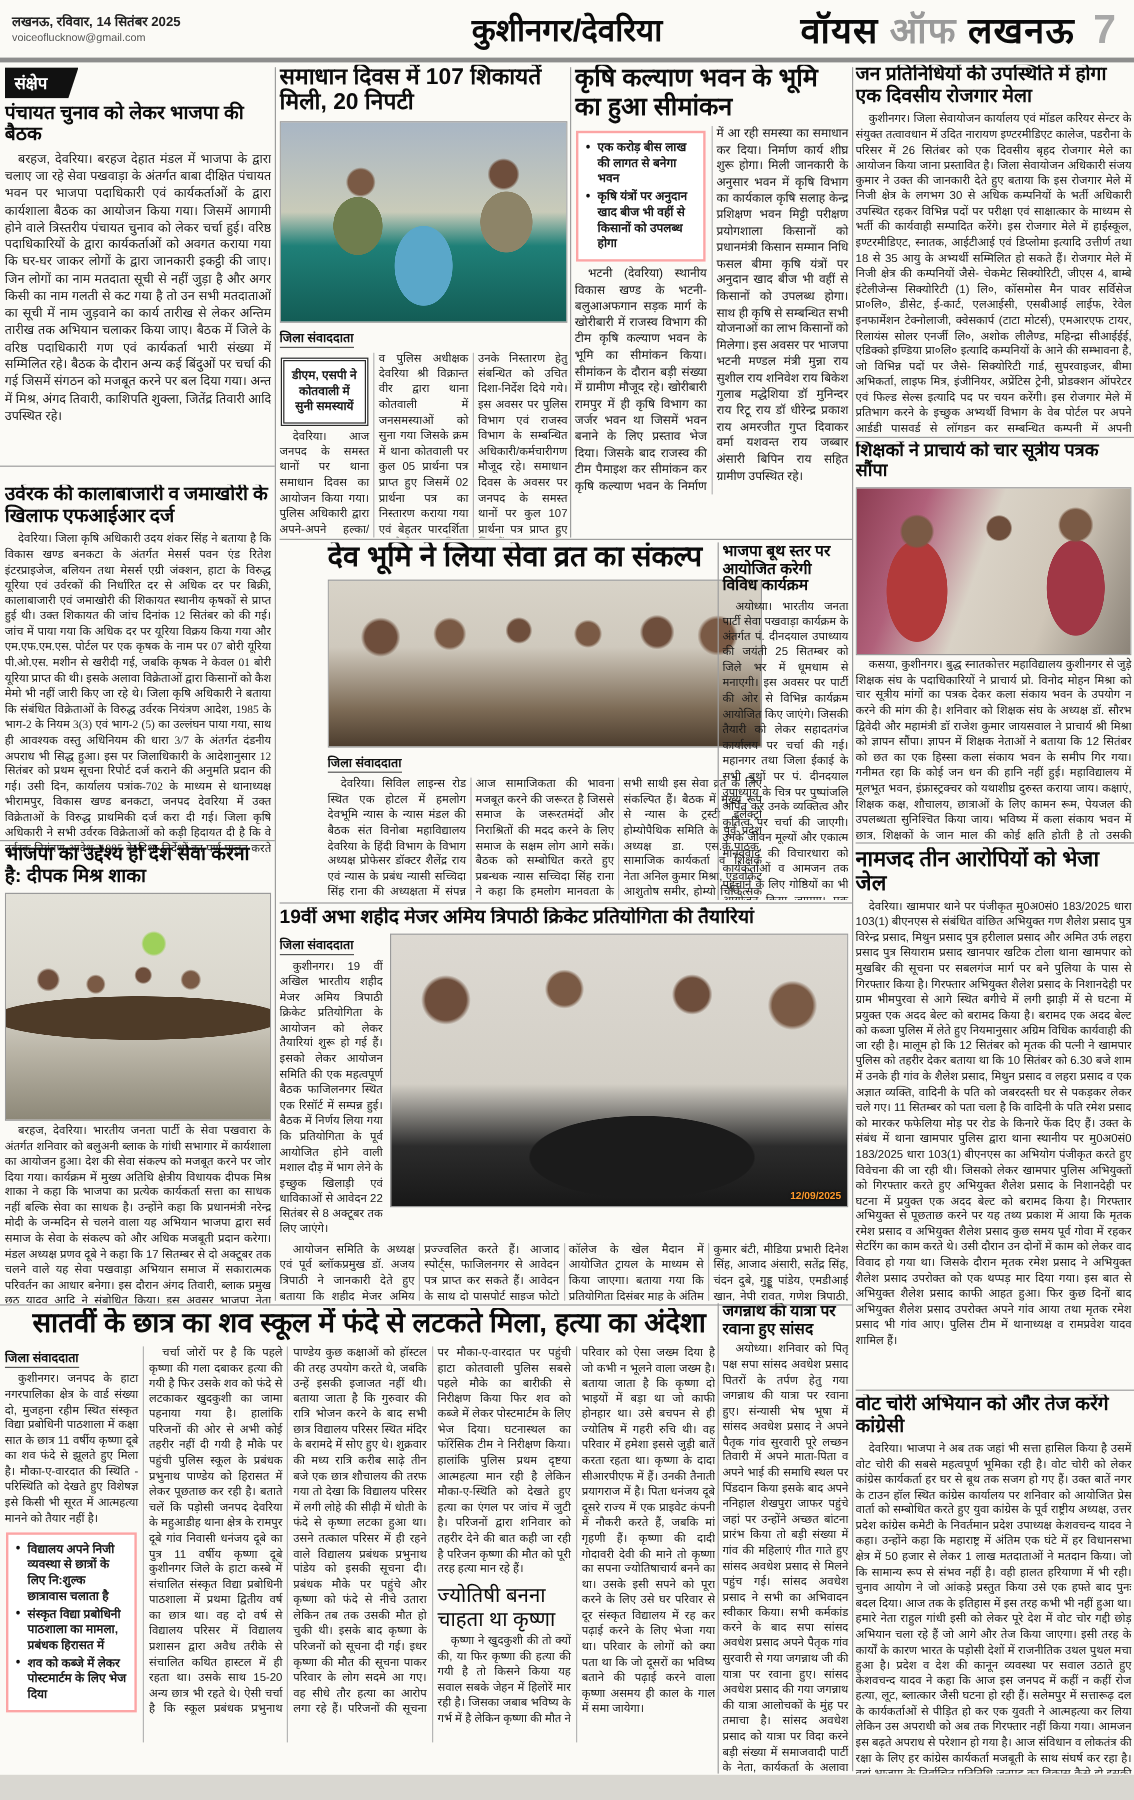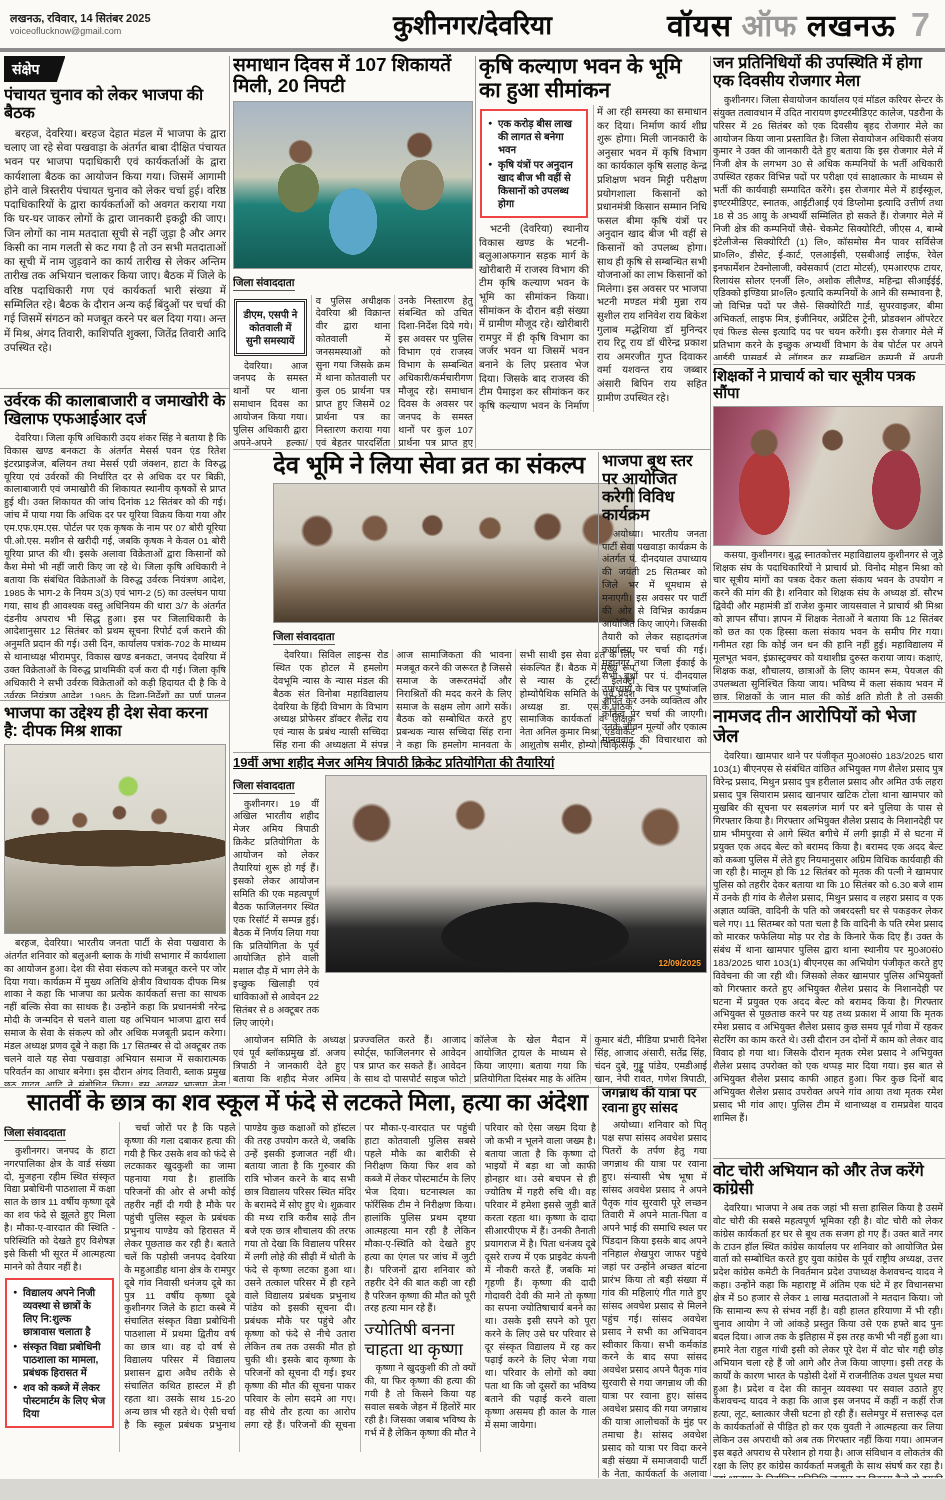--- a/index.html
+++ b/index.html
@@ -18,21 +18,21 @@
   .art{position:absolute;overflow:hidden;}
   .art h2,.art h3{margin:0 0 4px 0;line-height:1.12;font-weight:700;color:#0c0c0c;}
   .body{font-size:10px;line-height:1.36;text-align:justify;color:#191919;text-indent:11px;}
   .body.small{font-size:9.5px;}
   .byline{display:inline-block;font-size:10.5px;font-weight:700;color:#111;border-bottom:1px solid #555;padding-bottom:1px;margin:1px 0 4px 0;text-indent:0;}
   .cols2{column-count:2;column-gap:8px;column-rule:1px solid #b5b5b5;}
   .cols3{column-count:3;column-gap:8px;column-rule:1px solid #b5b5b5;}
   .cols4{column-count:4;column-gap:8px;column-rule:1px solid #b5b5b5;}
   .cols5{column-count:5;column-gap:9px;column-rule:1px solid #b5b5b5;}
   
-  .nbox{border:2px solid #ef4444;padding:4px 6px;margin:4px 1px;break-inside:avoid;background:#fff;}
+  .nbox{border:2px solid #fca5a5;padding:4px 6px;margin:4px 1px;break-inside:avoid;background:#fff;}
   .nbox .nitem{font-size:10px;font-weight:700;line-height:1.3;text-align:left;text-indent:0;margin:2px 0;padding-left:10px;position:relative;}
   .nbox .nitem::before{content:"●";position:absolute;left:0;top:1px;font-size:7px;color:#111;}
   .nbox.center{border:3px double #2a2a2a;text-align:center;}
   .nbox.center .nitem{text-align:center;padding-left:0;}
   .nbox.center .nitem::before{content:"";}
   
   .brieflab{display:inline-block;background:#111;color:#fff;font-size:14px;font-weight:700;padding:3px 26px 4px 8px;clip-path:polygon(0 0,100% 0,86% 100%,0 100%);margin-bottom:4px;}
   
   .ph{position:relative;width:100%;background:#c6c9c2;margin:2px 0 3px 0;border:1px solid #9a9a9a;box-sizing:border-box;}
   .ph-a{background:
@@ -130,51 +130,51 @@
     <h2 style="font-size:16px;">जन प्रतिनिधियों की उपस्थिति में होगा एक दिवसीय रोजगार मेला</h2>
     <div class="body small">कुशीनगर। जिला सेवायोजन कार्यालय एवं मॉडल करियर सेन्टर के संयुक्त तत्वावधान में उदित नारायण इण्टरमीडिएट कालेज, पडरौना के परिसर में 26 सितंबर को एक दिवसीय बृहद रोजगार मेले का आयोजन किया जाना प्रस्तावित है। जिला सेवायोजन अधिकारी संजय कुमार ने उक्त की जानकारी देते हुए बताया कि इस रोजगार मेले में निजी क्षेत्र के लगभग 30 से अधिक कम्पनियों के भर्ती अधिकारी उपस्थित रहकर विभिन्न पदों पर परीक्षा एवं साक्षात्कार के माध्यम से भर्ती की कार्यवाही सम्पादित करेंगे। इस रोजगार मेले में हाईस्कूल, इण्टरमीडिएट, स्नातक, आईटीआई एवं डिप्लोमा इत्यादि उत्तीर्ण तथा 18 से 35 आयु के अभ्यर्थी सम्मिलित हो सकते हैं। रोजगार मेले में निजी क्षेत्र की कम्पनियों जैसे- चेकमेट सिक्योरिटी, जीएस 4, बाम्बे इंटेलीजेन्स सिक्योरिटी (1) लि०, कॉसमोस मैन पावर सर्विसेज प्रा०लि०, डीसेट, ई-कार्ट, एलआईसी, एसबीआई लाईफ, रेवेल इनफार्मेशन टेक्नोलाजी, क्वेसकार्प (टाटा मोटर्स), एमआरएफ टायर, रिलायंस सोलर एनर्जी लि०, अशोक लीलैण्ड, महिन्द्रा सीआईईई, एडिक्को इण्डिया प्रा०लि० इत्यादि कम्पनियों के आने की सम्भावना है, जो विभिन्न पदों पर जैसे- सिक्योरिटी गार्ड, सुपरवाइजर, बीमा अभिकर्ता, लाइफ मित्र, इंजीनियर, अप्रेंटिस ट्रेनी, प्रोडक्शन ऑपरेटर एवं फिल्ड सेल्स इत्यादि पद पर चयन करेंगी। इस रोजगार मेले में प्रतिभाग करने के इच्छुक अभ्यर्थी विभाग के वेब पोर्टल पर अपने आईडी पासवर्ड से लॉगइन कर सम्बन्धित कम्पनी में अपनी योग्यतानुसार ऑनलाईन आवेदन कर मेले में प्रतिभाग कर सकते हैं। सभी अभ्यर्थी अपनी समस्त शैक्षिक योग्यता प्रमाण-पत्र, फोटो, आधार कार्ड एवं बायोडाटा इत्यादि के साथ पूर्वान्ह 10.00 बजे उदित नारायण इण्टरमीडिएट कालेज, पडरौना, कुशीनगर के परिसर में उपस्थित होकर रोजगार मेले में सम्मिलित हो सकते हैं।</div>
   </div>
 
   <div class="art" style="left:713px;top:368px;width:230px;height:332px;">
     <h2 style="font-size:15px;">शिक्षकों ने प्राचार्य को चार सूत्रीय पत्रक सौंपा</h2>
     <div class="ph ph-c" style="height:140px;"></div>
     <div class="body small">कसया, कुशीनगर। बुद्ध स्नातकोत्तर महाविद्यालय कुशीनगर से जुड़े शिक्षक संघ के पदाधिकारियों ने प्राचार्य प्रो. विनोद मोहन मिश्रा को चार सूत्रीय मांगों का पत्रक देकर कला संकाय भवन के उपयोग न करने की मांग की है। शनिवार को शिक्षक संघ के अध्यक्ष डॉ. सौरभ द्विवेदी और महामंत्री डॉ राजेश कुमार जायसवाल ने प्राचार्य श्री मिश्रा को ज्ञापन सौंपा। ज्ञापन में शिक्षक नेताओं ने बताया कि 12 सितंबर को छत का एक हिस्सा कला संकाय भवन के समीप गिर गया। गनीमत रहा कि कोई जन धन की हानि नहीं हुई। महाविद्यालय में मूलभूत भवन, इंफ्रास्ट्रक्चर को यथाशीघ्र दुरुस्त कराया जाय। कक्षाएं, शिक्षक कक्ष, शौचालय, छात्राओं के लिए कामन रूम, पेयजल की उपलब्धता सुनिश्चित किया जाय। भविष्य में कला संकाय भवन में छात्र, शिक्षकों के जान माल की कोई क्षति होती है तो उसकी जिम्मेदारी आपकी होगी। शिक्षकों ने पत्रक में कहा कि यह ध्यान में आया है कि महाविद्यालय प्रशासन अपनी प्रत्येक लापरवाही और अक्षमता छिपाने के लिए शिक्षकों को दोषी ठहरा रहा है। छात्र-छात्राओं, समाज या प्रशासन के लोगों को शिक्षकों के खिलाफ भड़काने का प्रयास किया जा रहा है। संघ इसकी घोर निंदा करता है। शिक्षकों ने भरोसा दिया कि हम महाविद्यालय के विकास हेतु सकारात्मक भूमिका और सहयोग के लिए तत्पर हैं। शिक्षकों ने सहयोग और इस बिंदु पर होने वाली कृत कार्यवाही से अवगत कराने की मांग की है।</div>
   </div>
 
-  <div class="art" style="left:4px;top:392px;width:222px;height:306px;">
+  <div class="art" style="left:4px;top:404px;width:222px;height:306px;font-family:Liberation Serif, serif;">
     <h2 style="font-size:16px;">उर्वरक की कालाबाजारी व जमाखोरी के खिलाफ एफआईआर दर्ज</h2>
     <div class="body small">देवरिया। जिला कृषि अधिकारी उदय शंकर सिंह ने बताया है कि विकास खण्ड बनकटा के अंतर्गत मेसर्स पवन एंड रितेश इंटरप्राइजेज, बलियन तथा मेसर्स एग्री जंक्शन, हाटा के विरुद्ध यूरिया एवं उर्वरकों की निर्धारित दर से अधिक दर पर बिक्री, कालाबाजारी एवं जमाखोरी की शिकायत स्थानीय कृषकों से प्राप्त हुई थी। उक्त शिकायत की जांच दिनांक 12 सितंबर को की गई। जांच में पाया गया कि अधिक दर पर यूरिया विक्रय किया गया और एम.एफ.एम.एस. पोर्टल पर एक कृषक के नाम पर 07 बोरी यूरिया पी.ओ.एस. मशीन से खरीदी गई, जबकि कृषक ने केवल 01 बोरी यूरिया प्राप्त की थी। इसके अलावा विक्रेताओं द्वारा किसानों को कैश मेमो भी नहीं जारी किए जा रहे थे। जिला कृषि अधिकारी ने बताया कि संबंधित विक्रेताओं के विरुद्ध उर्वरक नियंत्रण आदेश, 1985 के भाग-2 के नियम 3(3) एवं भाग-2 (5) का उल्लंघन पाया गया, साथ ही आवश्यक वस्तु अधिनियम की धारा 3/7 के अंतर्गत दंडनीय अपराध भी सिद्ध हुआ। इस पर जिलाधिकारी के आदेशानुसार 12 सितंबर को प्रथम सूचना रिपोर्ट दर्ज कराने की अनुमति प्रदान की गई। उसी दिन, कार्यालय पत्रांक-702 के माध्यम से थानाध्यक्ष भीरामपुर, विकास खण्ड बनकटा, जनपद देवरिया में उक्त विक्रेताओं के विरुद्ध प्राथमिकी दर्ज करा दी गई। जिला कृषि अधिकारी ने सभी उर्वरक विक्रेताओं को कड़ी हिदायत दी है कि वे उर्वरक नियंत्रण आदेश, 1985 के दिशा-निर्देशों का पूर्ण पालन करते हुए निर्धारित दर पर उर्वरक की बिक्री सुनिश्चित करें। भविष्य में ऐसी अनियमितता पाए जाने पर संबंधित विक्रेताओं के विरुद्ध सख्त कार्यवाही की जाएगी।</div>
   </div>
 
   <div class="art" style="left:233px;top:452px;width:362px;height:298px;margin-left:40px;">
     <h2 style="font-size:24px;">देव भूमि ने लिया सेवा व्रत का संकल्प</h2>
     <div class="ph ph-b" style="height:140px;"></div>
     <span class="byline">जिला संवाददाता</span>
     <div class="cols3 body small">देवरिया। सिविल लाइन्स रोड स्थित एक होटल में हमलोग देवभूमि न्यास के न्यास मंडल की बैठक संत विनोबा महाविद्यालय देवरिया के हिंदी विभाग के विभाग अध्यक्ष प्रोफेसर डॉक्टर शैलेंद्र राय एवं न्यास के प्रबंध न्यासी सच्चिदा सिंह राना की अध्यक्षता में संपन्न हुई। बैठक में मनुष्यता और मानवता के लिए, समाज व राष्ट्र के लिए, सामाजिक ताने बानों को मजबूत करते हुए मार्गदर्शक अतीत के रूप में डॉ शैलेंद्र राय ने कहा कि भारतीय संस्कृति व सभ्यता में मानव सेवा सबसे बड़ी सेवा है। आज सामाजिकता की भावना मजबूत करने की जरूरत है जिससे समाज के जरूरतमंदों और निराश्रितों की मदद करने के लिए समाज के सक्षम लोग आगे सकें। बैठक को सम्बोधित करते हुए प्रबन्धक न्यास सच्चिदा सिंह राना ने कहा कि हमलोग मानवता के सेवा संकल्प को लेकर हमलोग देवभूमि न्यास के नाम से पंजीकृत हो गया है। समाज में मानव सेवा का व्रत का अनुपालन करने के लिए समाज के संवेदनशील साथियों की आवश्यकता होती है, और हमलोग देवभूमि न्यास के सभी साथी इस सेवा व्रत के लिए संकल्पित हैं। बैठक में मुख्य रूप से न्यास के ट्रस्टी इलेक्ट्रो होम्योपैथिक समिति के पूर्व प्रदेश अध्यक्ष डा. एस.के.पाठक, सामाजिक कार्यकर्ता व शिक्षक नेता अनिल कुमार मिश्रा, एडवोकेट आशुतोष समीर, होम्यो चिकित्सक डॉ.राजीव राय, पत्रकार संजीव कुमार मिश्रा, पूर्व ग्राम प्रधान सनत पाण्डेय डब्लू, पूर्व अध्यक्ष छात्रसंघ आनन्द श्रीवास्तव सोनू, जिला पंचायत सदस्य विश्वजीत सिंह मौजूद थे।</div>
   </div>
 
   <div class="art" style="left:602px;top:452px;width:105px;height:298px;">
-    <h3 style="font-size:16px;">भाजपा बूथ स्तर पर आयोजित करेगी विविध कार्यक्रम</h3>
+    <h3 style="font-size:13px;">भाजपा बूथ स्तर पर आयोजित करेगी विविध कार्यक्रम</h3>
     <div class="body small">अयोध्या। भारतीय जनता पार्टी सेवा पखवाड़ा कार्यक्रम के अंतर्गत पं. दीनदयाल उपाध्याय की जयंती 25 सितम्बर को जिले भर में धूमधाम से मनाएगी। इस अवसर पर पार्टी की ओर से विभिन्न कार्यक्रम आयोजित किए जाएंगे। जिसकी तैयारी को लेकर सहादतगंज कार्यालय पर चर्चा की गई। महानगर तथा जिला ईकाई के सभी बूथों पर पं. दीनदयाल उपाध्याय के चित्र पर पुष्पांजलि अर्पित कर उनके व्यक्तित्व और कृतित्व पर चर्चा की जाएगी। उनके जीवन मूल्यों और एकात्म मानववाद की विचारधारा को कार्यकर्ताओं व आमजन तक पहुंचाने के लिए गोष्ठियों का भी आयोजन किया जाएगा। एक पेड़ मां के नाम अभियान के अंतर्गत जिले के सभी बूथों पर पौधारोपण होगा। प्रत्येक बूथ पर कम से कम 10 पौधे लगाए जाएंगे और उनकी देखभाल के लिए पालक नियुक्त कर सूचीबद्ध किया जाएगा। अभियान पर्यावरण संरक्षण और सामाजिक जागरूकता को बढ़ावा देगा।</div>
   </div>
 
   <div class="art" style="left:4px;top:704px;width:222px;height:382px;">
     <h2 style="font-size:16px;">भाजपा का उद्देश्य ही देश सेवा करना है: दीपक मिश्र शाका</h2>
     <div class="ph ph-d" style="height:190px;"></div>
     <div class="body small">बरहज, देवरिया। भारतीय जनता पार्टी के सेवा पखवारा के अंतर्गत शनिवार को बलुअनी ब्लाक के गांधी सभागार में कार्यशाला का आयोजन हुआ। देश की सेवा संकल्प को मजबूत करने पर जोर दिया गया। कार्यक्रम में मुख्य अतिथि क्षेत्रीय विधायक दीपक मिश्र शाका ने कहा कि भाजपा का प्रत्येक कार्यकर्ता सत्ता का साधक नहीं बल्कि सेवा का साधक है। उन्होंने कहा कि प्रधानमंत्री नरेन्द्र मोदी के जन्मदिन से चलने वाला यह अभियान भाजपा द्वारा सर्व समाज के सेवा के संकल्प को और अधिक मजबूती प्रदान करेगा। मंडल अध्यक्ष प्रणव दूबे ने कहा कि 17 सितम्बर से दो अक्टूबर तक चलने वाले यह सेवा पखवाड़ा अभियान समाज में सकारात्मक परिवर्तन का आधार बनेगा। इस दौरान अंगद तिवारी, ब्लाक प्रमुख छठू यादव आदि ने संबोधित किया। इस अवसर भाजपा नेता अष्टभुजा श्रीवास्तव, जितेंद्र सागर, शौर्य प्रताप, मानवीर सिंह, अविनाश सिंह, प्रमोद सिंह, दिनेश गुप्ता, राकेश सिंह, लोकेश सिंह, प्रशांत मिश्र, राजकुमार गुप्ता, निरजेश सिंह, सुमन्त यादव मौजूद रहे।</div>
   </div>
 
   <div class="art" style="left:233px;top:756px;width:474px;height:328px;">
-    <h2 style="font-size:13px;text-decoration:underline;">19वीं अभा शहीद मेजर अमिय त्रिपाठी क्रिकेट प्रतियोगिता की तैयारियां</h2>
+    <h2 style="font-size:16px;">19वीं अभा शहीद मेजर अमिय त्रिपाठी क्रिकेट प्रतियोगिता की तैयारियां</h2>
     <div style="display:flex;gap:6px;align-items:stretch;">
       <div style="width:86px;flex:none;">
         <span class="byline">जिला संवाददाता</span>
         <div class="body small">कुशीनगर। 19 वीं अखिल भारतीय शहीद मेजर अमिय त्रिपाठी क्रिकेट प्रतियोगिता के आयोजन को लेकर तैयारियां शुरू हो गई हैं। इसको लेकर आयोजन समिति की एक महत्वपूर्ण बैठक फाजिलनगर स्थित एक रिसॉर्ट में सम्पन्न हुई। बैठक में निर्णय लिया गया कि प्रतियोगिता के पूर्व आयोजित होने वाली मशाल दौड़ में भाग लेने के इच्छुक खिलाड़ी एवं धाविकाओं से आवेदन 22 सितंबर से 8 अक्टूबर तक लिए जाएंगे।</div>
       </div>
-      <div class="ph ph-e" style="flex:1;height:198px;margin:0;">
+      <div class="ph ph-e" style="flex:1;height:228px;margin:0;">
         <span class="stamp">12/09/2025</span>
       </div>
     </div>
     <div class="cols4 body small" style="margin-top:4px;">आयोजन समिति के अध्यक्ष एवं पूर्व ब्लॉकप्रमुख डॉ. अजय त्रिपाठी ने जानकारी देते हुए बताया कि शहीद मेजर अमिय त्रिपाठी की स्मृति में पिछले 18 वर्षों से यह प्रतियोगिता राष्ट्रीय स्तर पर आयोजित की जाती रही है। परंपरा के अनुसार, मशाल दौड़ कसया से प्रारंभ होकर आयोजन स्थल तक पहुंचती है, जहां धावक एवं धाविकाएं अमर जवान ज्योति प्रज्ज्वलित करते हैं। आजाद स्पोर्ट्स, फाजिलनगर से आवेदन पत्र प्राप्त कर सकते हैं। आवेदन के साथ दो पासपोर्ट साइज फोटो एवं आधार कार्ड की फोटोकॉपी अनिवार्य है। आवेदन पत्र वहीं जमा करना होगा। भाग लेने वाले सभी उम्मीदवारों की न्यूनतम आयु 16 वर्ष होनी चाहिए। धावकों का चयन 12 अक्टूबर को सुबह 8 बजे, पावानगर महावीर इंटर कॉलेज के खेल मैदान में आयोजित ट्रायल के माध्यम से किया जाएगा। बताया गया कि प्रतियोगिता दिसंबर माह के अंतिम सप्ताह में आयोजित की जाएगी तथा इसमें भाग लेने वाली टीमों के चयन की प्रक्रिया अभी से शुरू कर दी गई है। बैठक में आयोजन समिति के गणमान्य सदस्य टीएन राय, शिवशंकर तिवारी, प्रदीप सिंह, डॉ. संजय मणि, विनीत कुमार बंटी, मीडिया प्रभारी दिनेश सिंह, आजाद अंसारी, सतेंद्र सिंह, चंदन दुबे, गुड्डू पांडेय, एमडीआई खान, नेपी रावत, गणेश त्रिपाठी, खुर्शीद आलम, गुड्डू चौहान, गोविंद यादव, कविंदर सिंह, अशरफ अंसारी, नसीम आलम शामिल रहे।</div>
   </div>
 
   <div class="art" style="left:713px;top:706px;width:230px;height:450px;">
     <h2 style="font-size:18px;">नामजद तीन आरोपियों को भेजा जेल</h2>
     <div class="body small">देवरिया। खामपार थाने पर पंजीकृत मु0अ0सं0 183/2025 धारा 103(1) बीएनएस से संबंधित वांछित अभियुक्त गण शैलेश प्रसाद पुत्र विरेन्द्र प्रसाद, मिथुन प्रसाद पुत्र हरीलाल प्रसाद और अमित उर्फ लहरा प्रसाद पुत्र सियाराम प्रसाद खानपार खटिक टोला थाना खामपार को मुखबिर की सूचना पर सबलगंज मार्ग पर बने पुलिया के पास से गिरफ्तार किया है। गिरफ्तार अभियुक्त शैलेश प्रसाद के निशानदेही पर ग्राम भीमपुरवा से आगे स्थित बगीचे में लगी झाड़ी में से घटना में प्रयुक्त एक अदद बेल्ट को बरामद किया है। बरामद एक अदद बेल्ट को कब्जा पुलिस में लेते हुए नियमानुसार अग्रिम विधिक कार्यवाही की जा रही है। मालूम हो कि 12 सितंबर को मृतक की पत्नी ने खामपार पुलिस को तहरीर देकर बताया था कि 10 सितंबर को 6.30 बजे शाम में उनके ही गांव के शैलेश प्रसाद, मिथुन प्रसाद व लहरा प्रसाद व एक अज्ञात व्यक्ति, वादिनी के पति को जबरदस्ती घर से पकड़कर लेकर चले गए। 11 सितम्बर को पता चला है कि वादिनी के पति रमेश प्रसाद को मारकर फफेलिया मोड़ पर रोड के किनारे फेंक दिए हैं। उक्त के संबंध में थाना खामपार पुलिस द्वारा थाना स्थानीय पर मु0अ0सं0 183/2025 धारा 103(1) बीएनएस का अभियोग पंजीकृत करते हुए विवेचना की जा रही थी। जिसको लेकर खामपार पुलिस अभियुक्तों को गिरफ्तार करते हुए अभियुक्त शैलेश प्रसाद के निशानदेही पर घटना में प्रयुक्त एक अदद बेल्ट को बरामद किया है। गिरफ्तार अभियुक्त से पूछताछ करने पर यह तथ्य प्रकाश में आया कि मृतक रमेश प्रसाद व अभियुक्त शैलेश प्रसाद कुछ समय पूर्व गोवा में रहकर सेटरिंग का काम करते थे। उसी दौरान उन दोनों में काम को लेकर वाद विवाद हो गया था। जिसके दौरान मृतक रमेश प्रसाद ने अभियुक्त शैलेश प्रसाद उपरोक्त को एक थप्पड़ मार दिया गया। इस बात से अभियुक्त शैलेश प्रसाद काफी आहत हुआ। फिर कुछ दिनों बाद अभियुक्त शैलेश प्रसाद उपरोक्त अपने गांव आया तथा मृतक रमेश प्रसाद भी गांव आए। पुलिस टीम में थानाध्यक्ष व रामप्रवेश यादव शामिल हैं।</div>
   </div>

